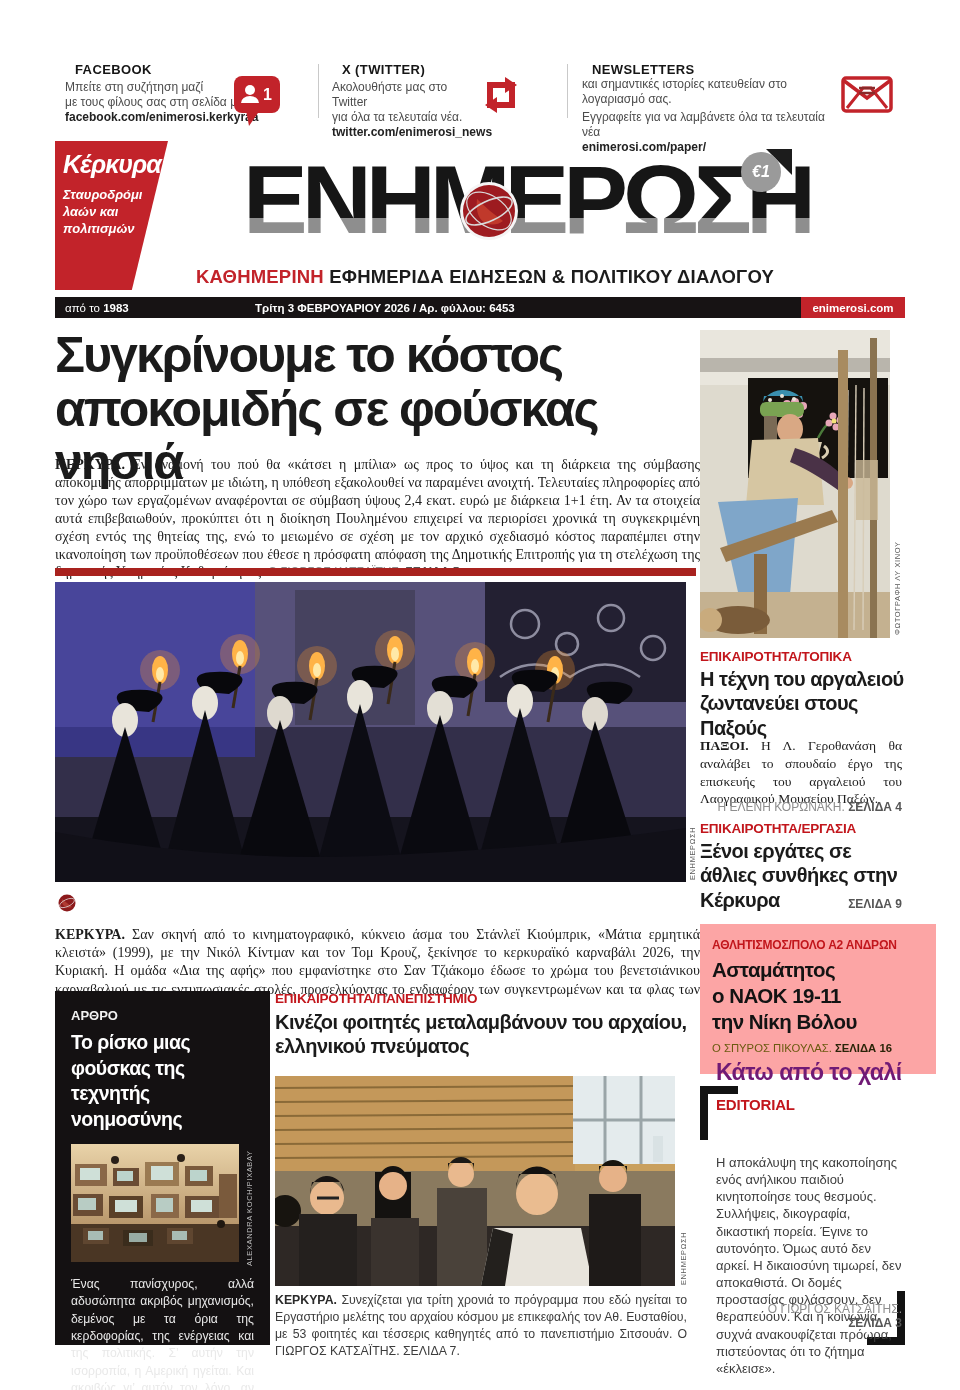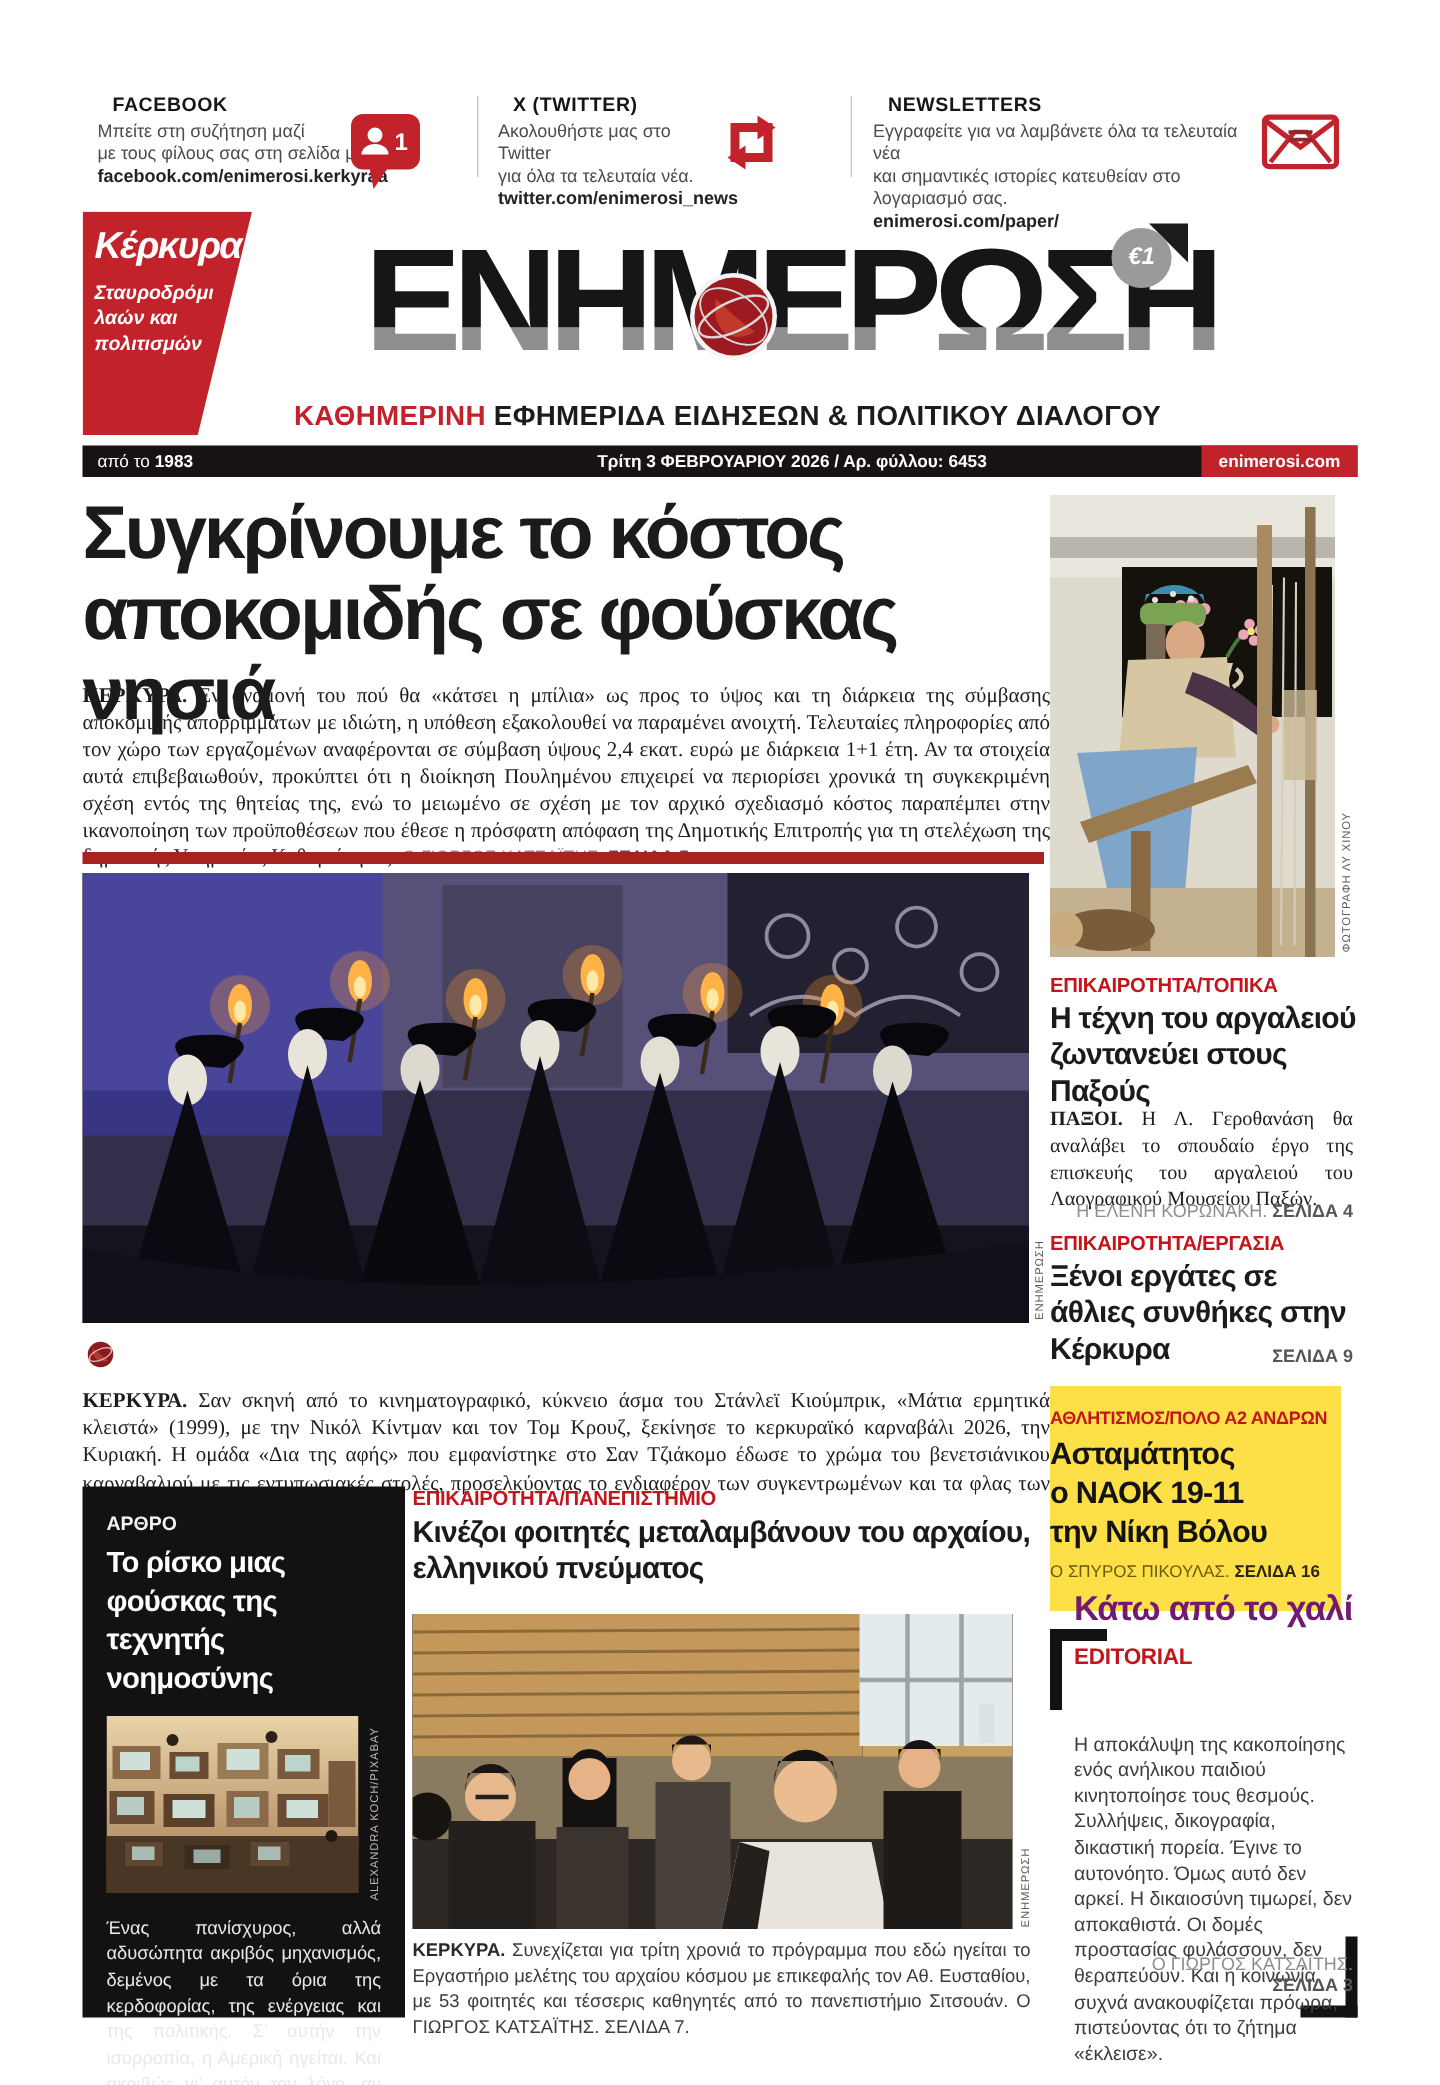--- a/index.html
+++ b/index.html
@@ -33,21 +33,21 @@
   .tagline { font-size:18.5px; font-weight:bold; letter-spacing:.2px; text-align:center; }
   .tagline .red { color:#c2232a; }
   .price-badge {
     width:40px; height:40px; border-radius:50%; background:#9a9a9a; color:#fff;
     font-size:16px; font-weight:bold; font-style:italic; display:flex; align-items:center; justify-content:center;
   }
   .price-corner { width:0; height:0; border-left:26px solid transparent; border-top:26px solid #1c1c1c; }
   .datebar { left:55px; top:297px; width:850px; height:21px; background:#171314; color:#fff;
     display:flex; align-items:center; font-size:11.5px; }
   .datebar .since { padding-left:10px; width:200px; }
-  .datebar .issue { flex:1; text-align:center; font-weight:bold; }
+  .datebar .issue { flex:1; font-weight:bold; }
   .datebar .site { width:104px; height:21px; background:#c2232a; font-weight:bold; display:flex; align-items:center; justify-content:center; }
 
   
   .main-headline {
     left:55px; top:329px; width:652px; font-size:50px; font-weight:bold;
     letter-spacing:-2px; line-height:1.07; color:#1b1b1b;
   }
   .serif { font-family:"Liberation Serif","DejaVu Serif",serif; }
   .lead-body {
     left:55px; top:456px; width:645px; font-size:14px; line-height:1.28;
@@ -86,21 +86,21 @@
   .uni-kicker { left:275px; top:991px; }
   .uni-head { left:275px; top:1010px; width:420px; font-size:20px; line-height:1.22; }
   .uni-caption { left:275px; top:1292px; width:412px; font-size:12.3px; line-height:1.38; color:#3c3c3c; text-align:justify; }
   .uni-caption .loc { color:#2a2a2a; }
 
   
   .rc-head { width:206px; font-size:20px; line-height:1.22; }
   .rc-body { width:202px; font-size:13.5px; line-height:1.32; text-align:justify; color:#1d1d1d; }
   .rc-byline { width:202px; text-align:right; font-size:11.5px; }
 
-  .sports-box { left:700px; top:924px; width:194px; height:150px; background:#fde047; padding:14px 0; }
+  .sports-box { left:700px; top:924px; width:236px; height:150px; background:#fca5a5; padding:14px 12px; }
   .sports-box .kicker { font-size:12px; }
   .sports-box .head { font-size:20.5px; font-weight:bold; line-height:1.28; letter-spacing:-0.5px; margin-top:5px; color:#131313; }
   .sports-box .byl { margin-top:6px; font-size:11.3px; }
 
   .edit-corner-tl { left:700px; top:1086px; width:38px; height:54px; border-left:8px solid #121212; border-top:8px solid #121212; }
   .edit-corner-br { left:867px; top:1291px; width:38px; height:54px; border-right:8px solid #121212; border-bottom:8px solid #121212; }
   .edit-kicker { left:716px; top:1096px; font-size:15px; font-weight:bold; color:#c2161c; letter-spacing:-0.2px; }
   .edit-head { left:716px; top:1059px; font-size:23px; font-weight:bold; letter-spacing:-0.5px; color:#701a75; }
   .edit-body { left:716px; top:1154px; width:188px; font-size:13px; line-height:1.32; color:#3d3d3d; }
   .edit-byline { left:716px; top:1302px; width:186px; text-align:right; font-size:12px; }
@@ -138,22 +138,22 @@
       <polyline points="12,36 12,13 30,13" fill="none" stroke="#c2232a" stroke-width="6"></polyline>
       <polygon points="27,5 27,21 39,13" fill="#c2232a"></polygon>
       <polyline points="34,10 34,33 16,33" fill="none" stroke="#c2232a" stroke-width="6"></polyline>
       <polygon points="19,25 19,41 7,33" fill="#c2232a"></polygon>
     </svg>
   </div>
   <div class="abs vdiv" style="left:567px; top:64px; height:54px;"></div>
 
   <div class="abs" style="left:582px; top:62px; width:255px;">
     <div class="soc-title">NEWSLETTERS</div>
+    <div class="soc-line">και σημαντικές ιστορίες κατευθείαν στο λογαριασμό σας.</div>
     <div class="soc-line" style="margin-top:3px;">Εγγραφείτε για να λαμβάνετε όλα τα τελευταία νέα</div>
-    <div class="soc-line">και σημαντικές ιστορίες κατευθείαν στο λογαριασμό σας.</div>
     <div class="soc-link">enimerosi.com/paper/</div>
   </div>
   <div class="abs" style="left:841px; top:68px;">
     <svg width="52" height="46" viewBox="0 0 52 46">
       <rect x="2" y="10" width="48" height="33" rx="3" fill="none" stroke="#c2232a" stroke-width="3.5"></rect>
       <path d="M6 40 L22 20 L30 20 L46 40" fill="#ffffff" stroke="#c2232a" stroke-width="3"></path>
       <path d="M2 12 L26 30 L50 12" fill="none" stroke="#c2232a" stroke-width="3.5"></path>
       <line x1="18" y1="20" x2="34" y2="20" stroke="#8a2a2a" stroke-width="2.5"></line>
       <line x1="18" y1="25" x2="34" y2="25" stroke="#8a2a2a" stroke-width="2.5"></line>
     </svg>

